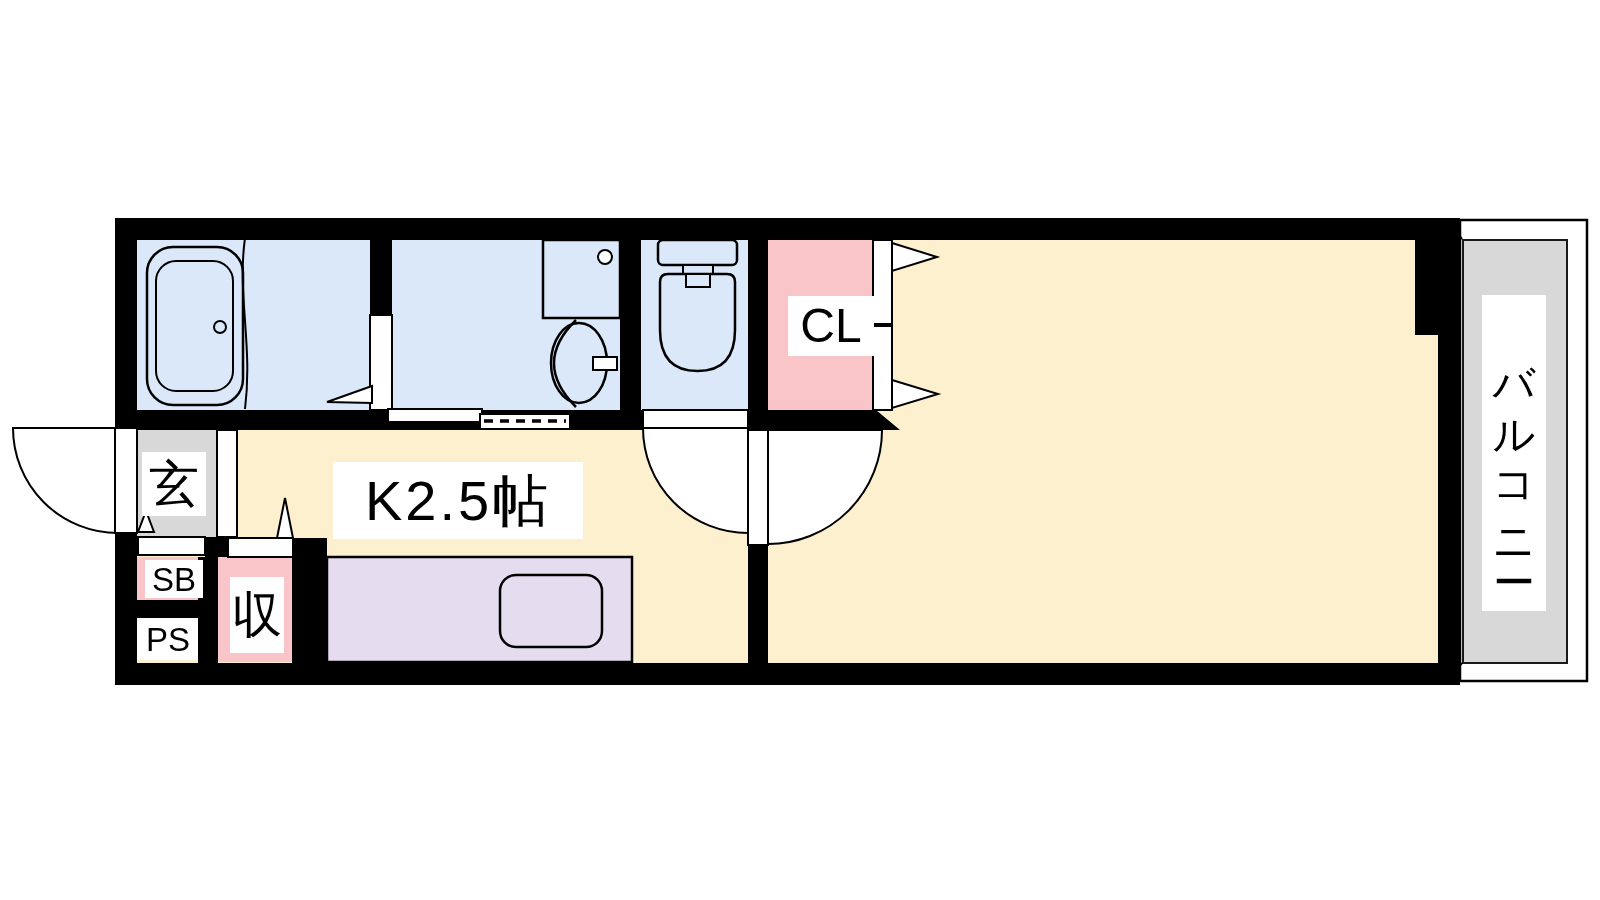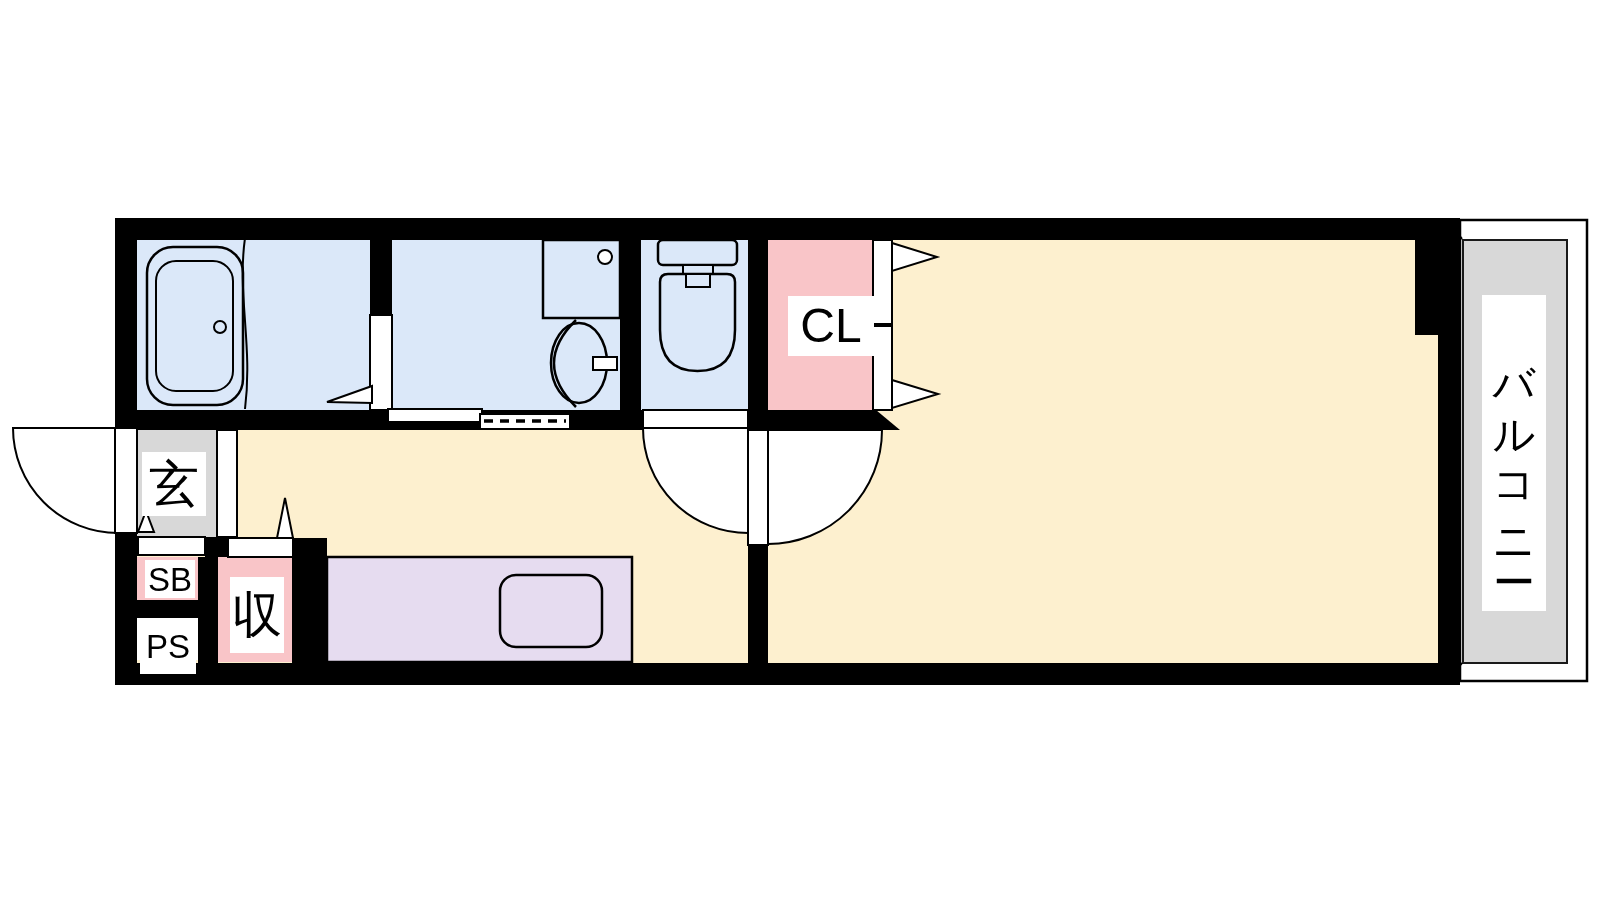--- a/index.html
+++ b/index.html
@@ -4,22 +4,22 @@
 <style>
   html,body{margin:0;padding:0;background:#fff;}
   #stage{position:relative;width:1600px;height:900px;background:#fff;overflow:hidden;
          font-family:"Liberation Sans",sans-serif;}
   #plan-svg{position:absolute;left:0;top:0;}
   .lbl{position:absolute;background:var(--label-bg,#fff);color:#000;
        display:flex;align-items:center;justify-content:center;
        font-family:"Liberation Sans",sans-serif;line-height:1;white-space:nowrap;
        font-weight:500;}
   .lbl-genkan{left:142px;top:452px;width:64px;height:64px;font-size:50px;}
-  .lbl-sb{left:145px;top:560px;width:50px;height:38px;font-size:33px;}
-  .lbl-ps{left:140px;top:619px;width:56px;height:55px;font-size:33px;text-align:center;}
+  .lbl-sb{left:145px;top:560px;width:58px;height:38px;font-size:33px;}
+  .lbl-ps{left:140px;top:619px;width:56px;height:41px;font-size:33px;text-align:center;}
   .lbl-shu{left:230px;top:577px;width:54px;height:76px;font-size:50px;}
   .lbl-kitchen{left:333px;top:462px;width:250px;height:77px;font-size:56px;letter-spacing:3px;}
   .lbl-cl{left:788px;top:296px;width:86px;height:60px;font-size:48px;}
   .lbl-room{left:965px;top:425px;width:236px;height:78px;font-size:56px;letter-spacing:2px;}
   .lbl-balcony{left:1482px;top:295px;width:64px;height:316px;font-size:42px;
                writing-mode:vertical-rl;text-orientation:mixed;letter-spacing:8px;}
 </style>
 </head>
 <body>
 
@@ -128,15 +128,16 @@
     <g stroke="var(--line)">
       <rect x="327" y="557" width="305" height="105" fill="var(--counter-purple)" stroke-width="2.5"></rect>
       <rect x="500" y="575" width="102" height="72" rx="16" fill="none" stroke-width="2.5"></rect>
     </g>
   </svg>
 
   <div class="lbl lbl-genkan">玄</div>
   <div class="lbl lbl-sb">SB</div>
   <div class="lbl lbl-ps">PS</div>
   <div class="lbl lbl-shu">収</div>
+  <div class="lbl lbl-kitchen">K2.5帖</div>
   <div class="lbl lbl-cl">CL</div>
   <div class="lbl lbl-balcony">バルコニー</div>
 </div>
 
 </body></html>

